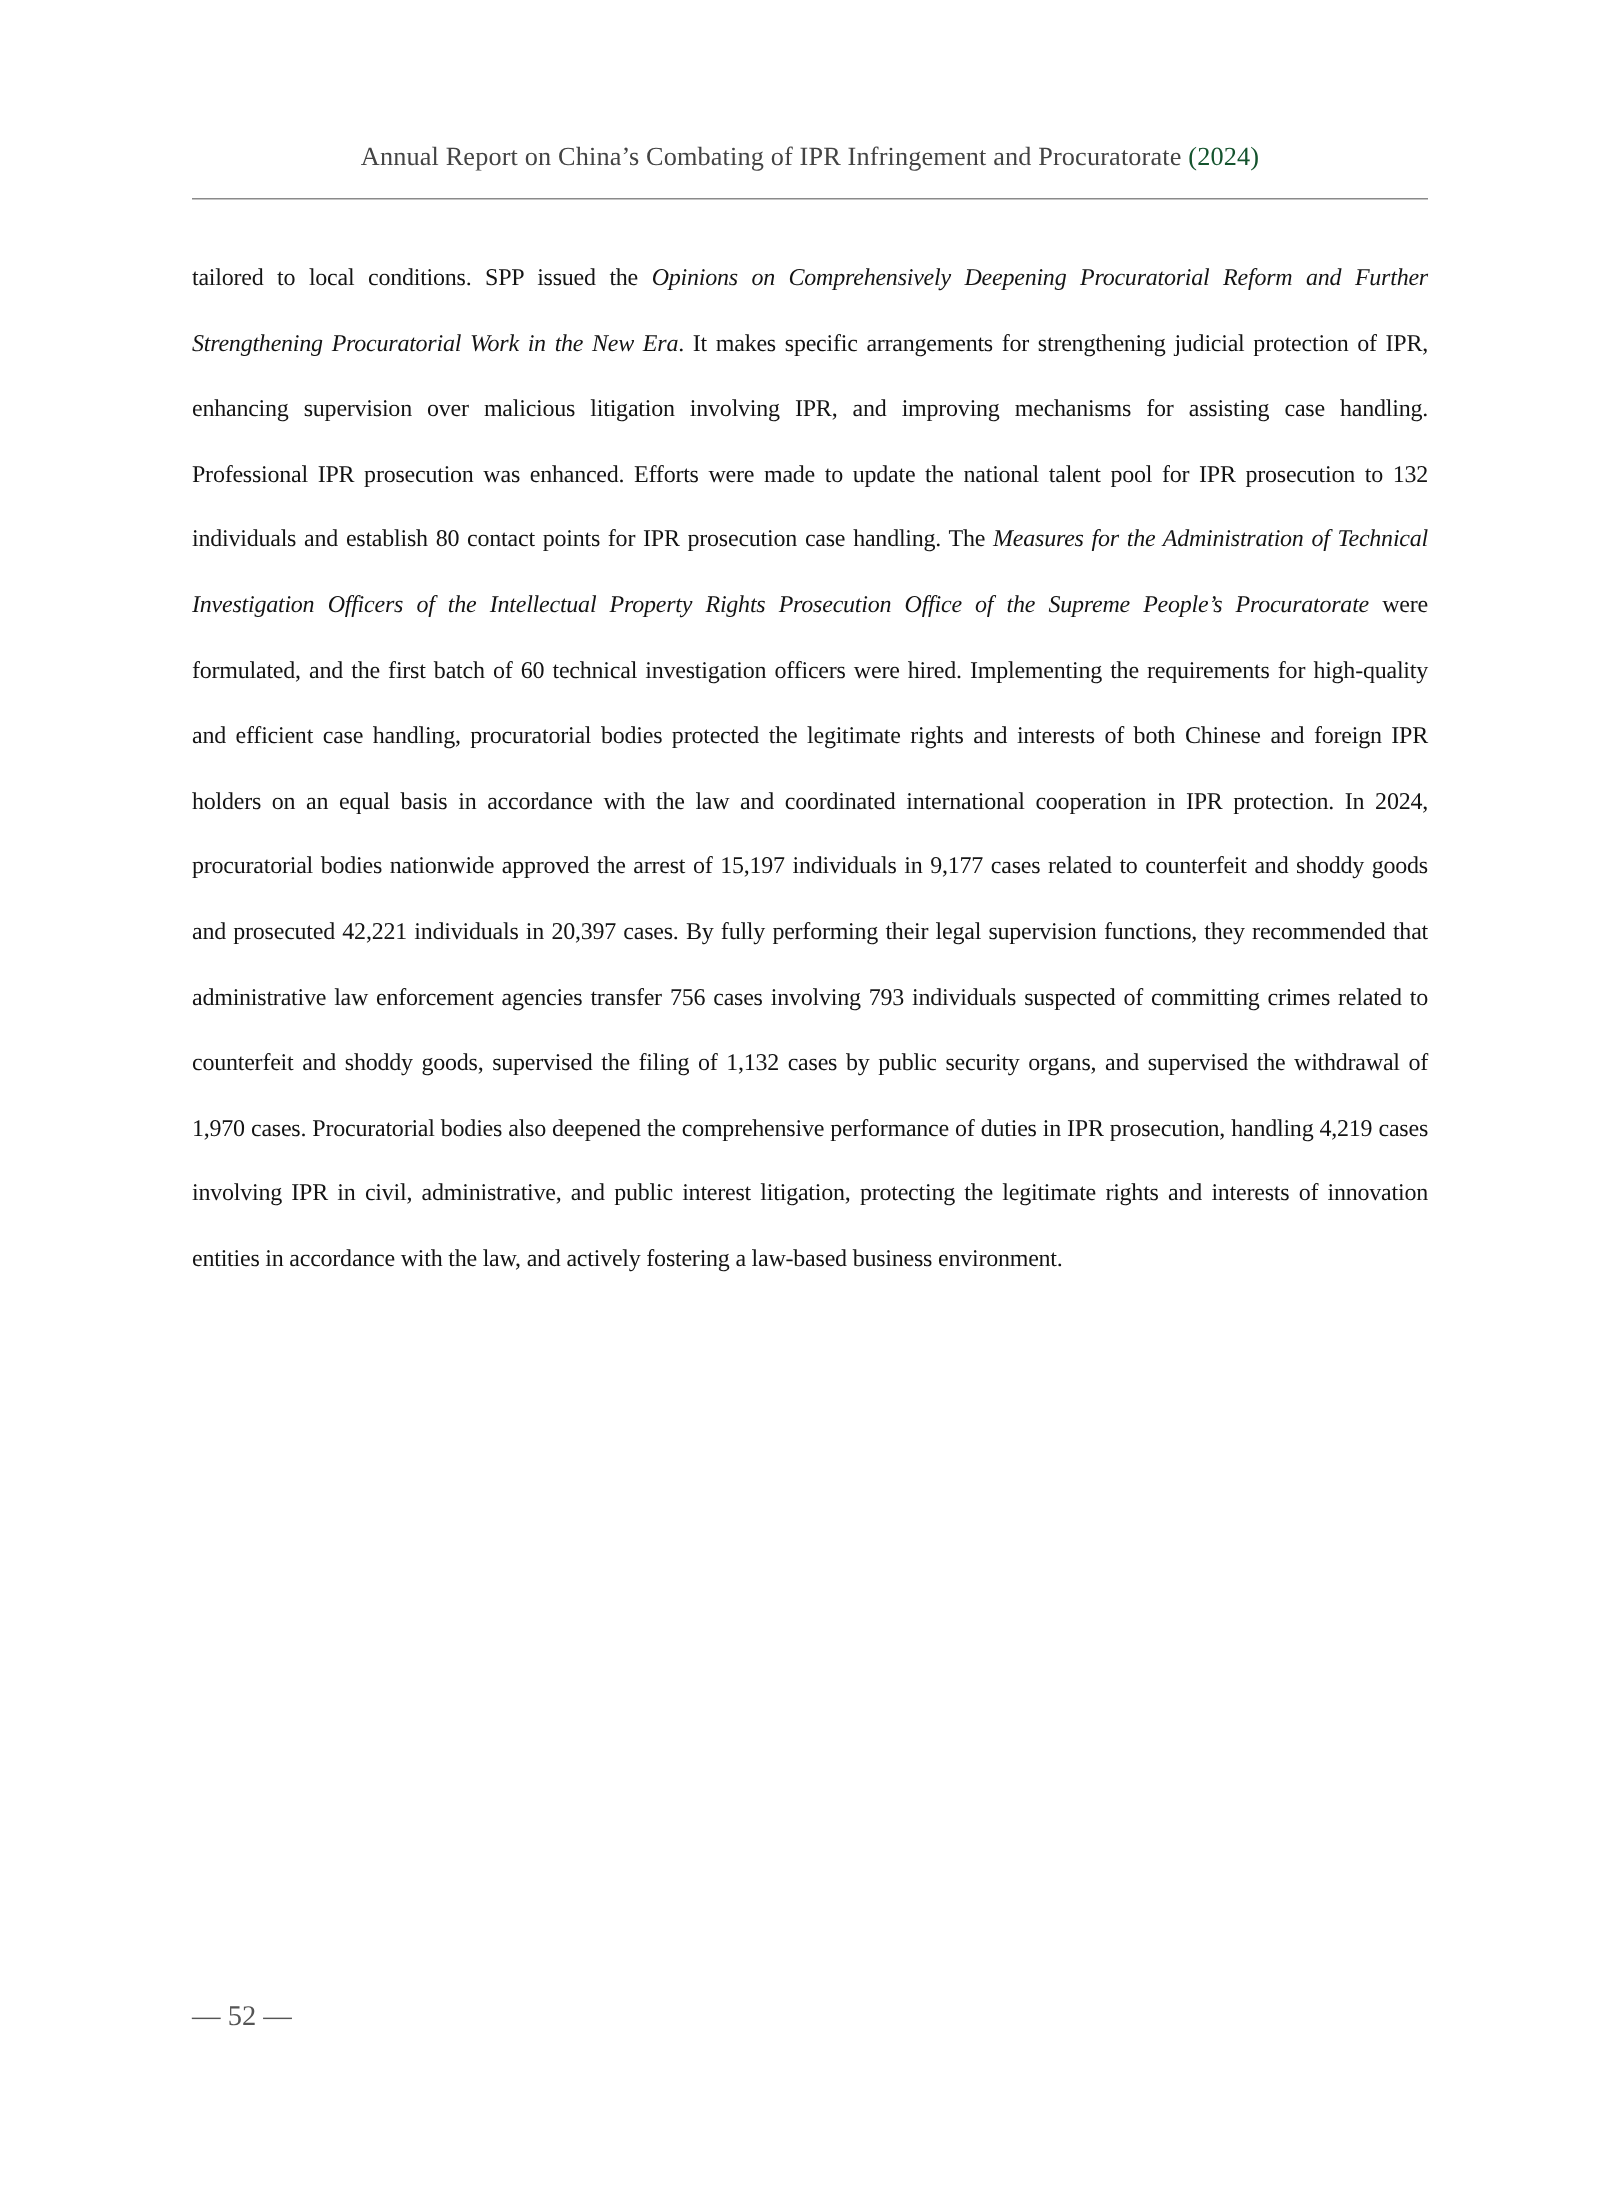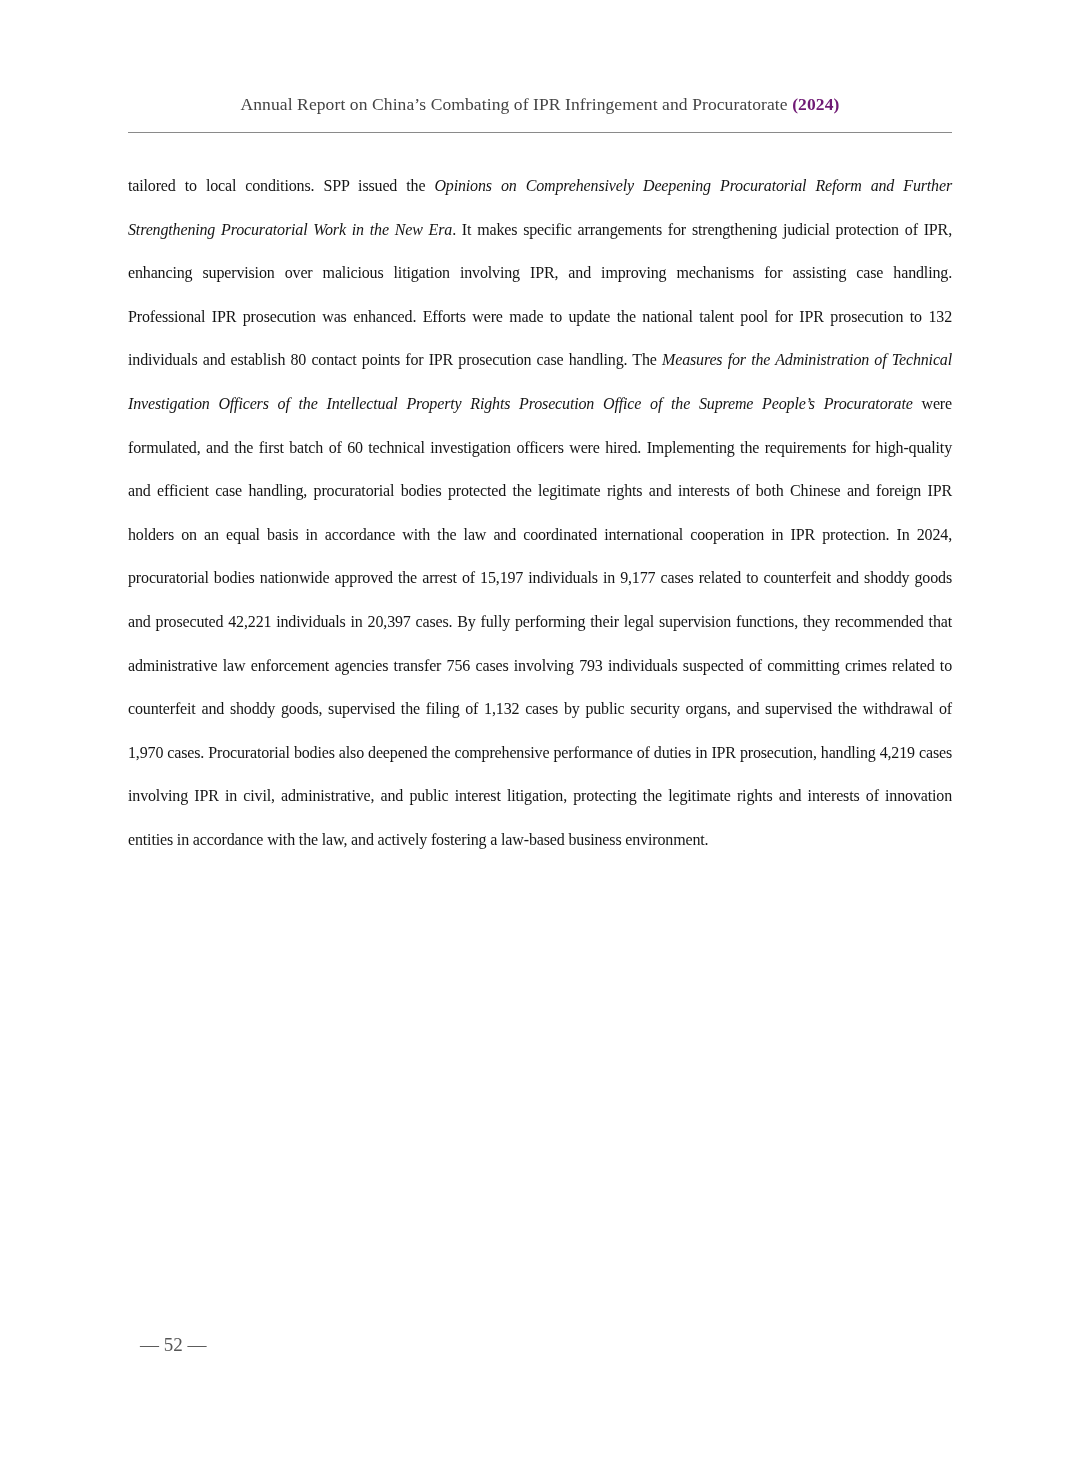--- a/index.html
+++ b/index.html
@@ -1,22 +1,22 @@
 <!DOCTYPE html>
 <html><head>
   <meta charset="utf-8">
   <style>
     html, body { margin: 0; padding: 0; background: #ffffff; }
     body { width: 1080px; height: 1466px; position: relative; overflow: hidden; font-family: "Liberation Serif", "DejaVu Serif", serif; color: #1a1a1a; }
     .running-header { position: absolute; left: 128px; top: 94px; width: 824px; text-align: center; font-size: 17.5px; color: #444; letter-spacing: 0.1px; }
-    .running-header .year { color: #701a75; font-weight: bold; }
+    .running-header .year { color: #14532d; }
     .header-rule { position: absolute; left: 128px; top: 132px; width: 824px; height: 0; border-top: 1.5px solid #8a8a8a; }
     .body-text { position: absolute; left: 128px; top: 164px; width: 824px; font-size: 16px; line-height: 43.6px; text-align: justify; color: #141414; margin: 0; letter-spacing: -0.15px; }
     .body-text em { font-style: italic; }
-    .page-number { position: absolute; left: 128px; top: 1334px; font-size: 19px; color: #555; margin-left: 12px; }
+    .page-number { position: absolute; left: 128px; top: 1334px; font-size: 19px; color: #555; }
   </style>
 </head>
 <body>
 
 <div class="running-header">
   <span>Annual Report on China’s Combating of IPR Infringement and Procuratorate</span>
   <span class="year">(2024)</span>
 </div>
 <div class="header-rule"></div>
 

